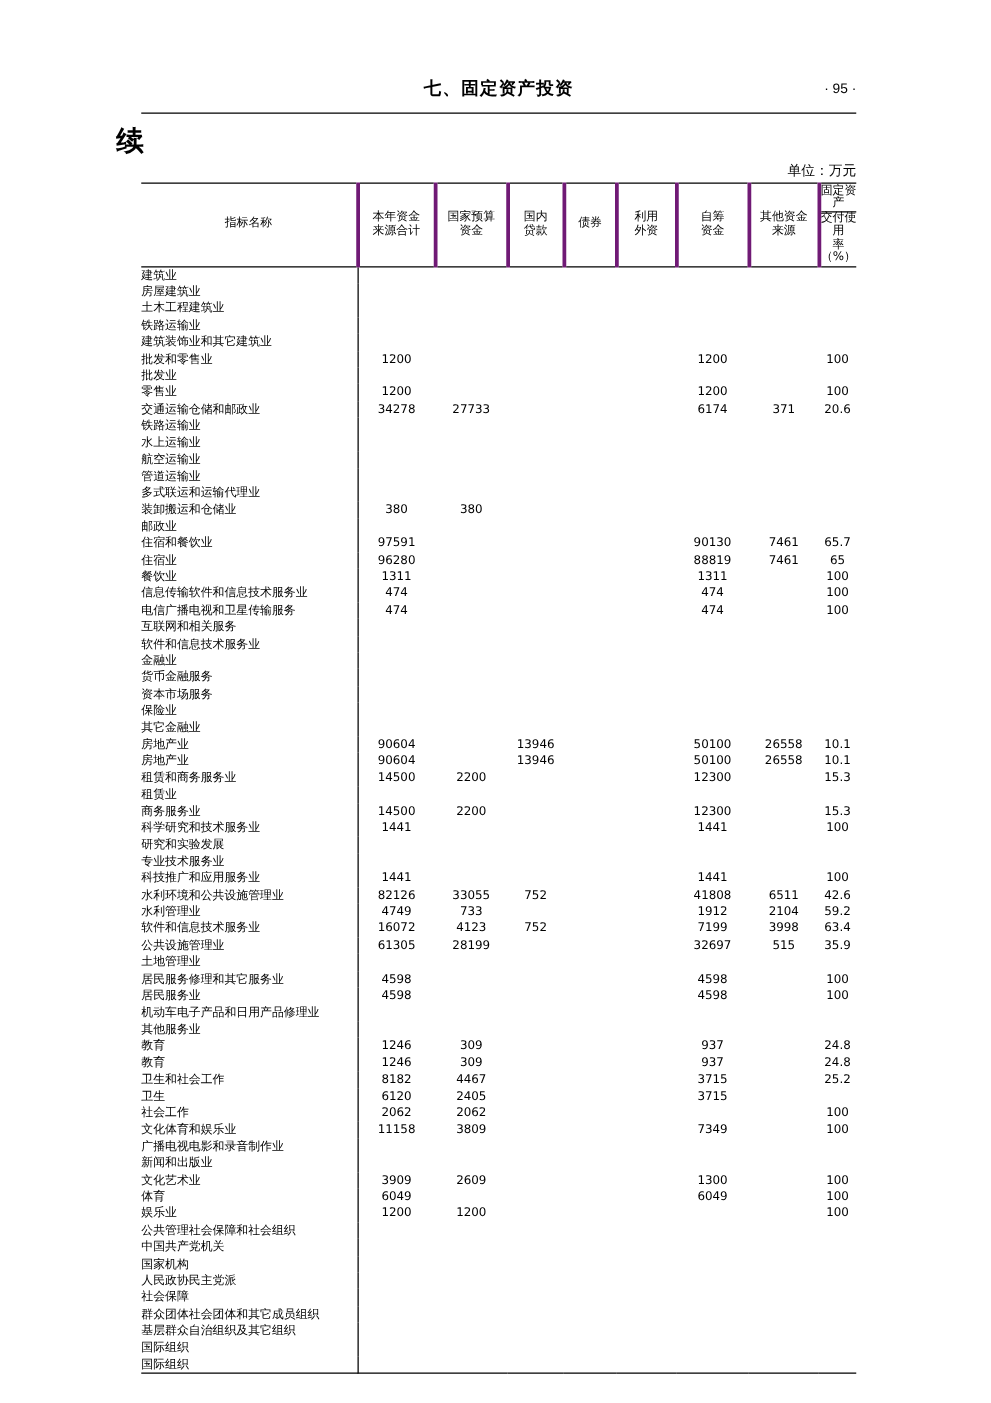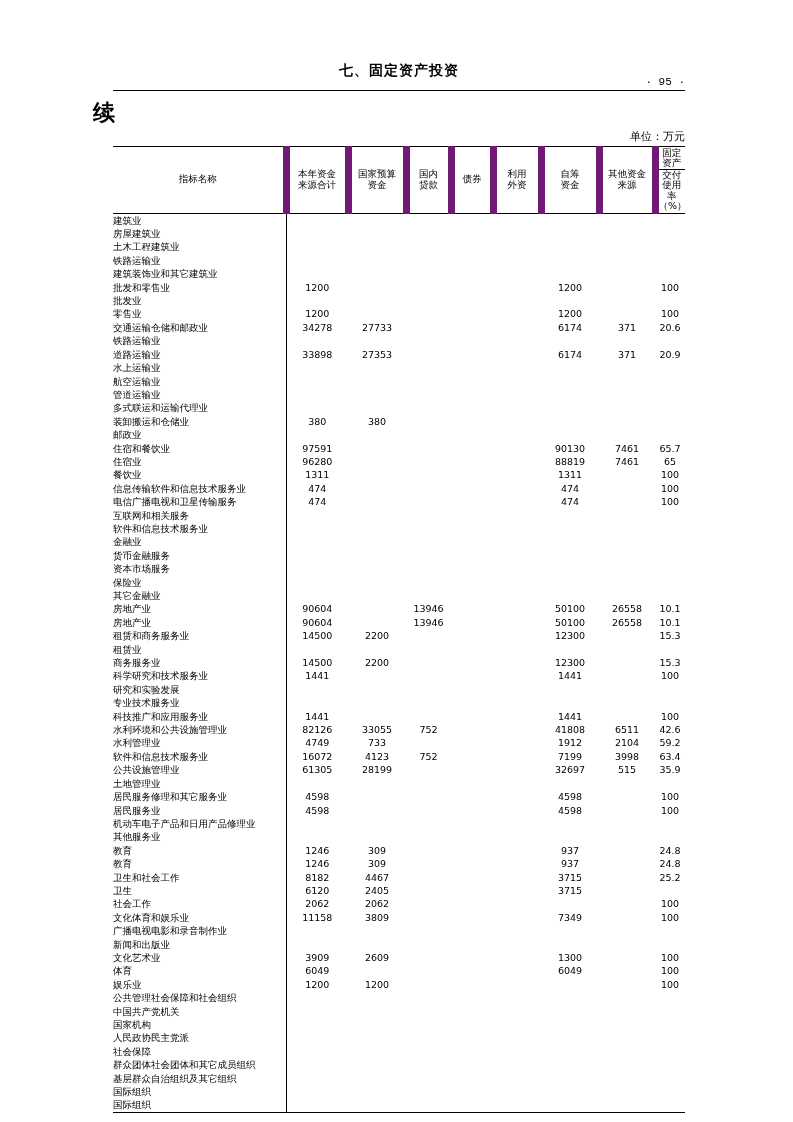--- a/index.html
+++ b/index.html
@@ -37,23 +37,23 @@
     width: 572px;
     text-align: center;
     font-size: 14px;
     letter-spacing: 1px;
     font-family: "DejaVu Serif", "Liberation Serif", serif;
     font-weight: bold;
   }
   .header-page {
     position: absolute;
     right: 0;
-    top: 14px;
+    top: 3px;
     font-size: 11px;
-    font-family: Liberation Mono, monospace;
+    font-family: Liberation Sans, sans-serif;
   }
   .cont-title {
     position: absolute;
     left: 93px;
     top: 98px;
     font-size: 22px;
     font-weight: bold;
     font-family: "DejaVu Serif", "Liberation Serif", serif;
   }
   .unit {
@@ -76,21 +76,21 @@
     font-size: 9px;
   }
   table.main th, table.main td {
     padding: 0;
     margin: 0;
     vertical-align: middle;
   }
   
   thead th {
     border-left: 1px solid #000;
-    border-right: 7px solid #701a75;
+    border-right: 3px solid #701a75;
     font-weight: normal;
     font-size: 9.5px;
     line-height: 1.15;
     text-align: center;
     padding: 1px 0;
   }
   thead tr.hrow th {
     border-top: 1px solid #000;
     border-bottom: 1px solid #000;
     height: 34px;
@@ -321,31 +321,20 @@
             <td class="numfirst"></td>
             <td class="num"></td>
             <td class="num"></td>
             <td class="num"></td>
             <td class="num"></td>
             <td class="num"></td>
             <td class="num"></td>
             <td class="numlast"></td>
           </tr>
           <tr>
-            <td class="namecell ind1">道路运输业</td>
-            <td class="numfirst">33898</td>
-            <td class="num">27353</td>
-            <td class="num"></td>
-            <td class="num"></td>
-            <td class="num"></td>
-            <td class="num">6174</td>
-            <td class="num">371</td>
-            <td class="numlast">20.9</td>
-          </tr>
-          <tr>
             <td class="namecell ind1">水上运输业</td>
             <td class="numfirst"></td>
             <td class="num"></td>
             <td class="num"></td>
             <td class="num"></td>
             <td class="num"></td>
             <td class="num"></td>
             <td class="num"></td>
             <td class="numlast"></td>
           </tr>

